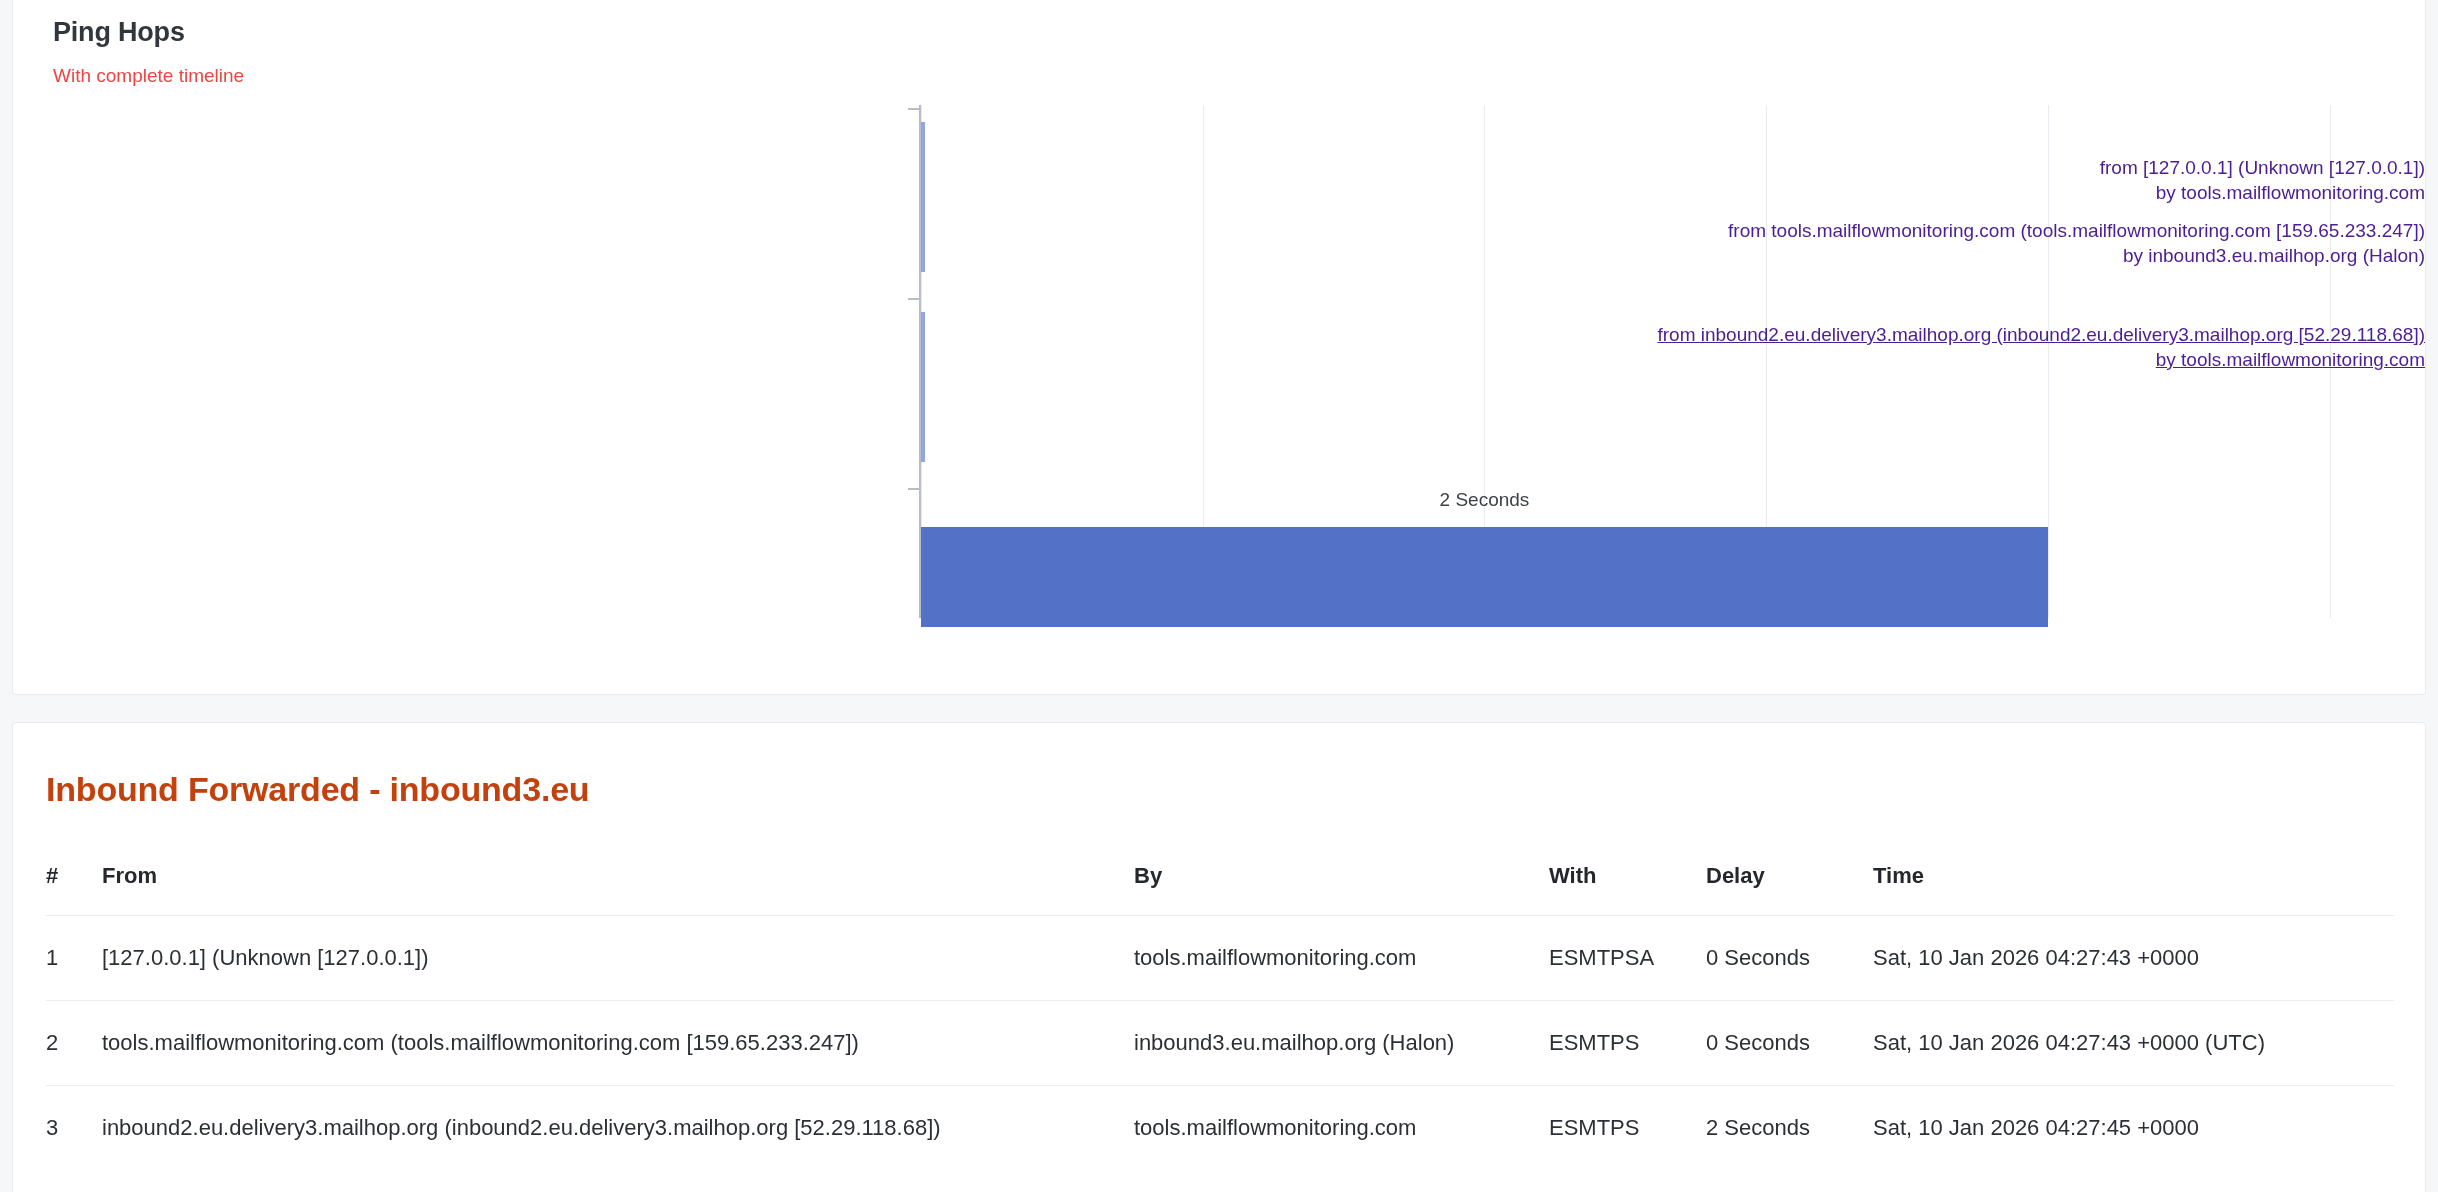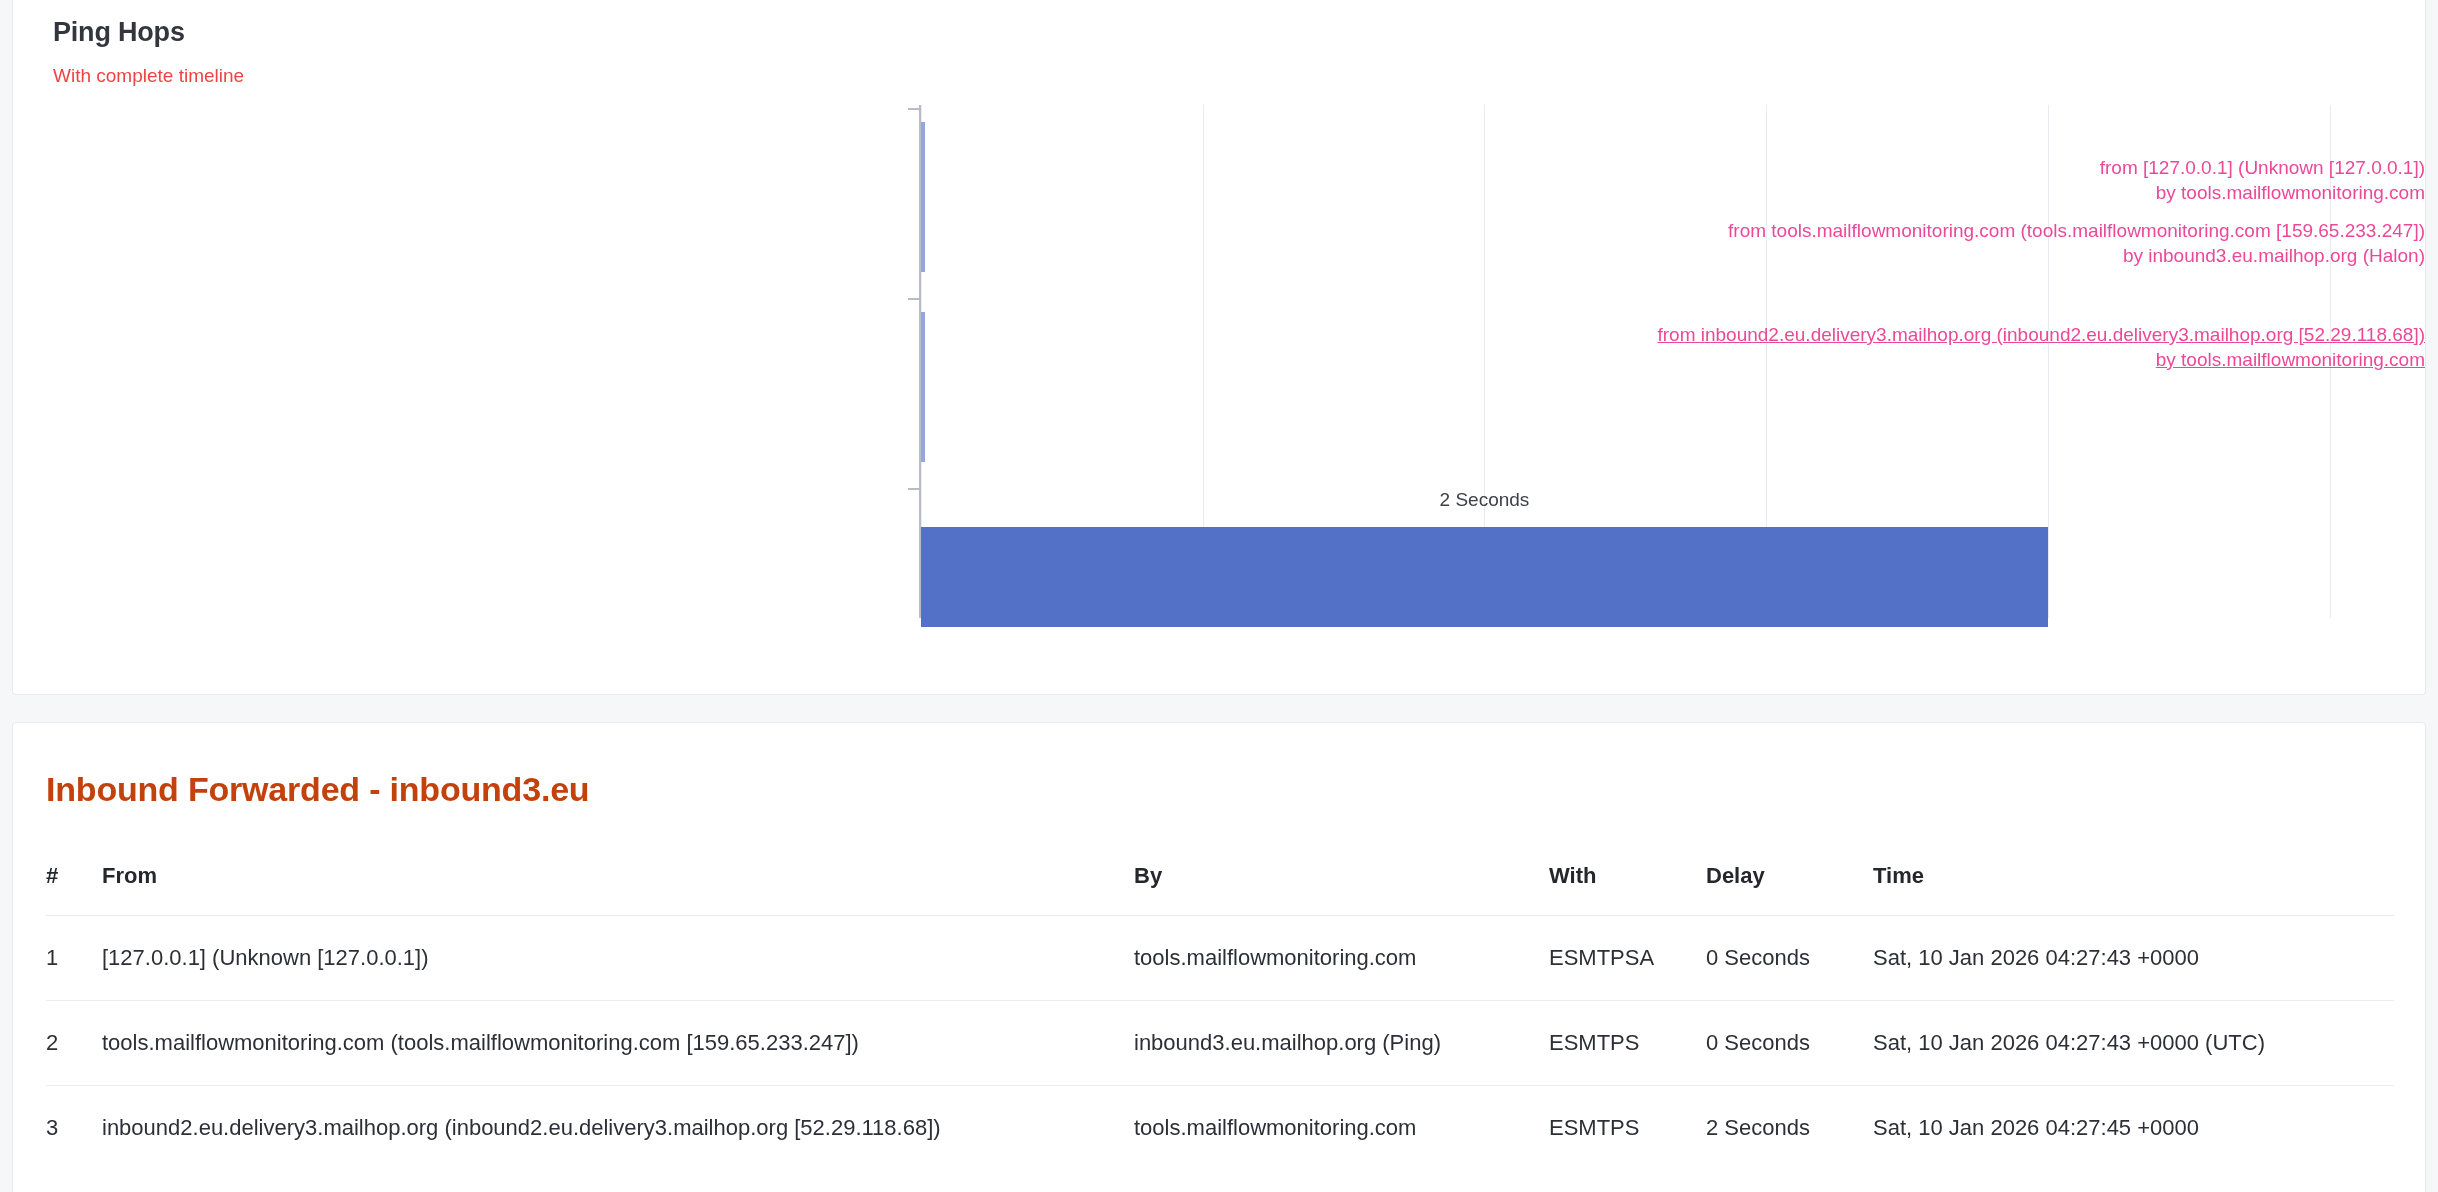--- a/index.html
+++ b/index.html
@@ -89,21 +89,21 @@
     white-space: nowrap;
   }
 
   .row-label {
     position: absolute;
     right: 2px;
     width: 880px;
     text-align: right;
     font-size: 19px;
     line-height: 1.32;
-    color: #ec4899;
+    color: #4c1d95;
     white-space: nowrap;
   }
   .bar {
     position: absolute;
     left: 908px;
   }
   .bar-value {
     position: absolute;
     font-size: 19px;
     color: #3d4148;
@@ -229,21 +229,21 @@
             <td>1</td>
             <td>[127.0.0.1] (Unknown [127.0.0.1])</td>
             <td>tools.mailflowmonitoring.com</td>
             <td>ESMTPSA</td>
             <td>0 Seconds</td>
             <td>Sat, 10 Jan 2026 04:27:43 +0000</td>
           </tr>
           <tr>
             <td>2</td>
             <td>tools.mailflowmonitoring.com (tools.mailflowmonitoring.com [159.65.233.247])</td>
-            <td>inbound3.eu.mailhop.org (Ping)</td>
+            <td>inbound3.eu.mailhop.org (Halon)</td>
             <td>ESMTPS</td>
             <td>0 Seconds</td>
             <td>Sat, 10 Jan 2026 04:27:43 +0000 (UTC)</td>
           </tr>
           <tr class="last">
             <td>3</td>
             <td>inbound2.eu.delivery3.mailhop.org (inbound2.eu.delivery3.mailhop.org [52.29.118.68])</td>
             <td>tools.mailflowmonitoring.com</td>
             <td>ESMTPS</td>
             <td>2 Seconds</td>

